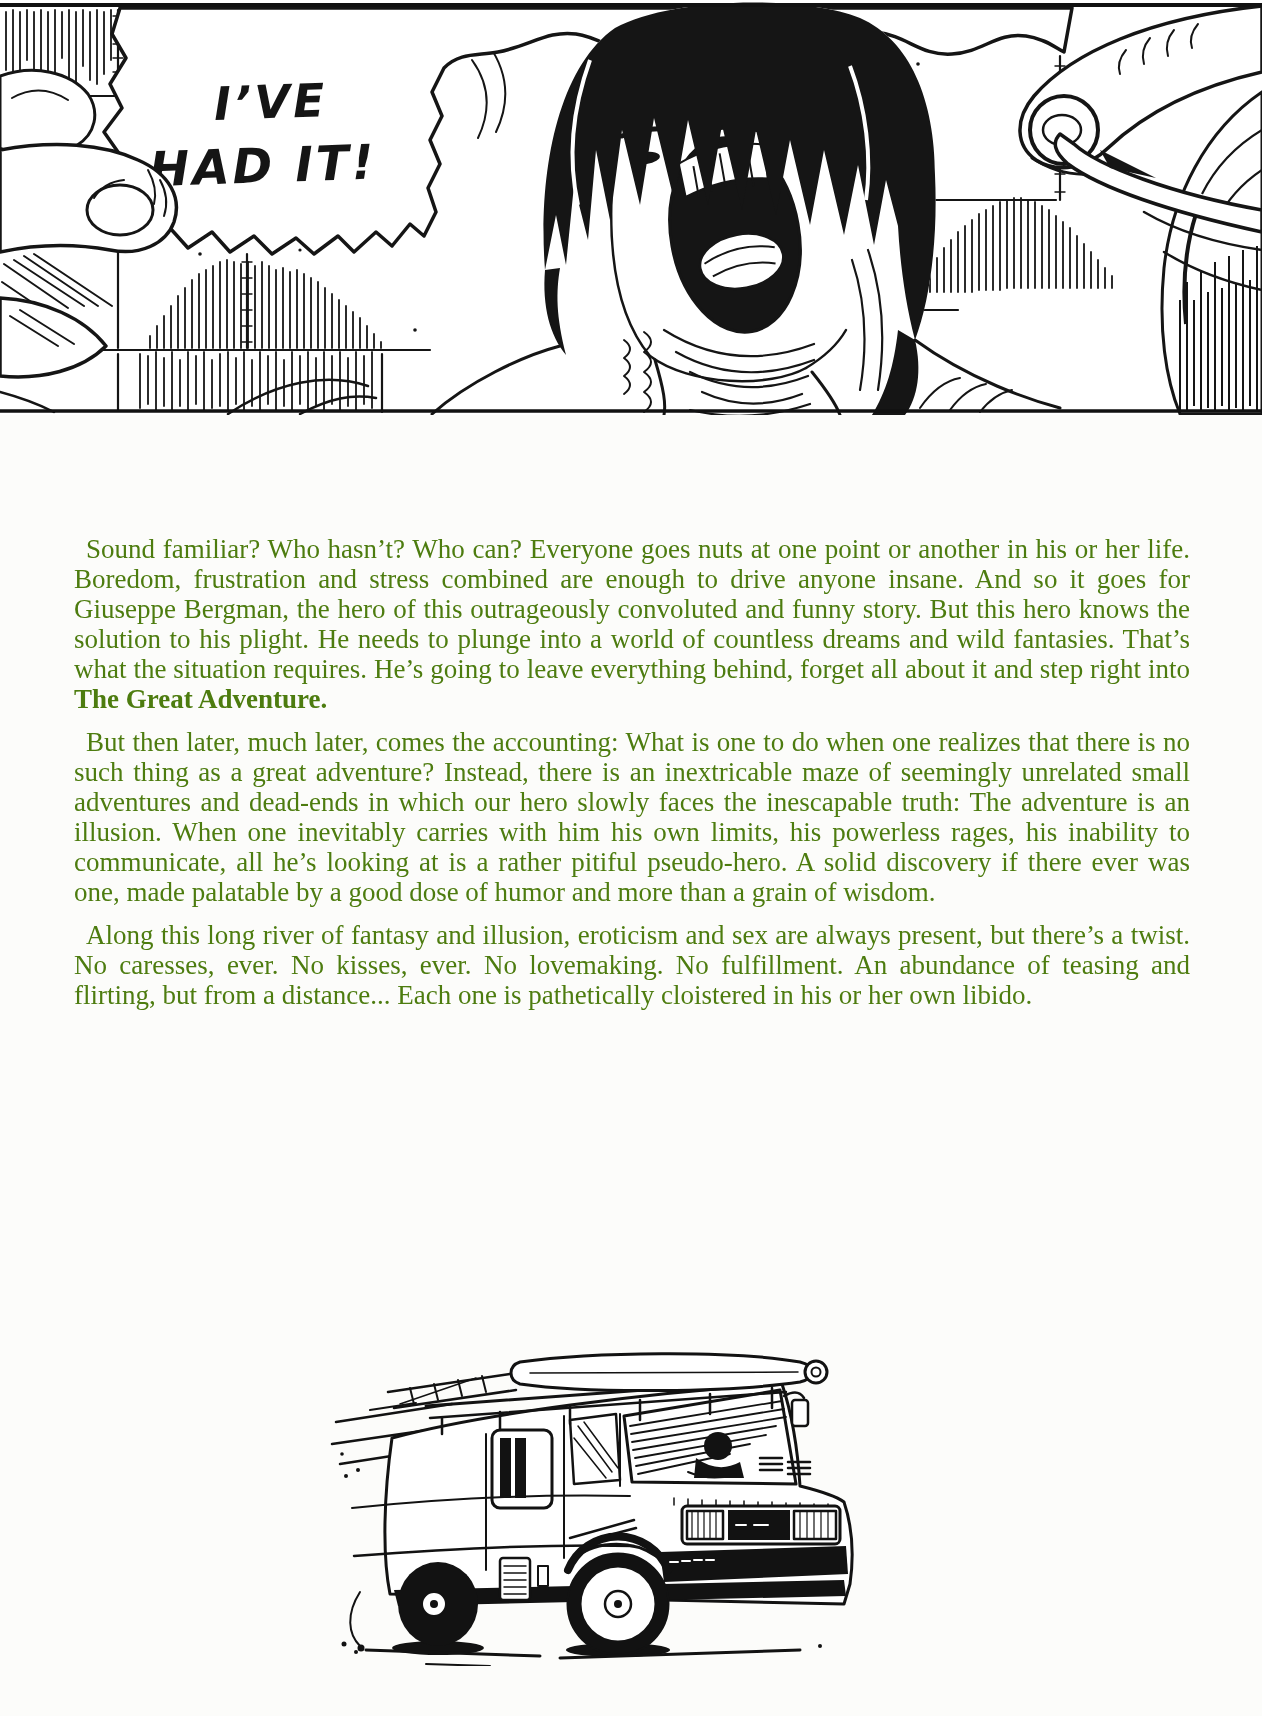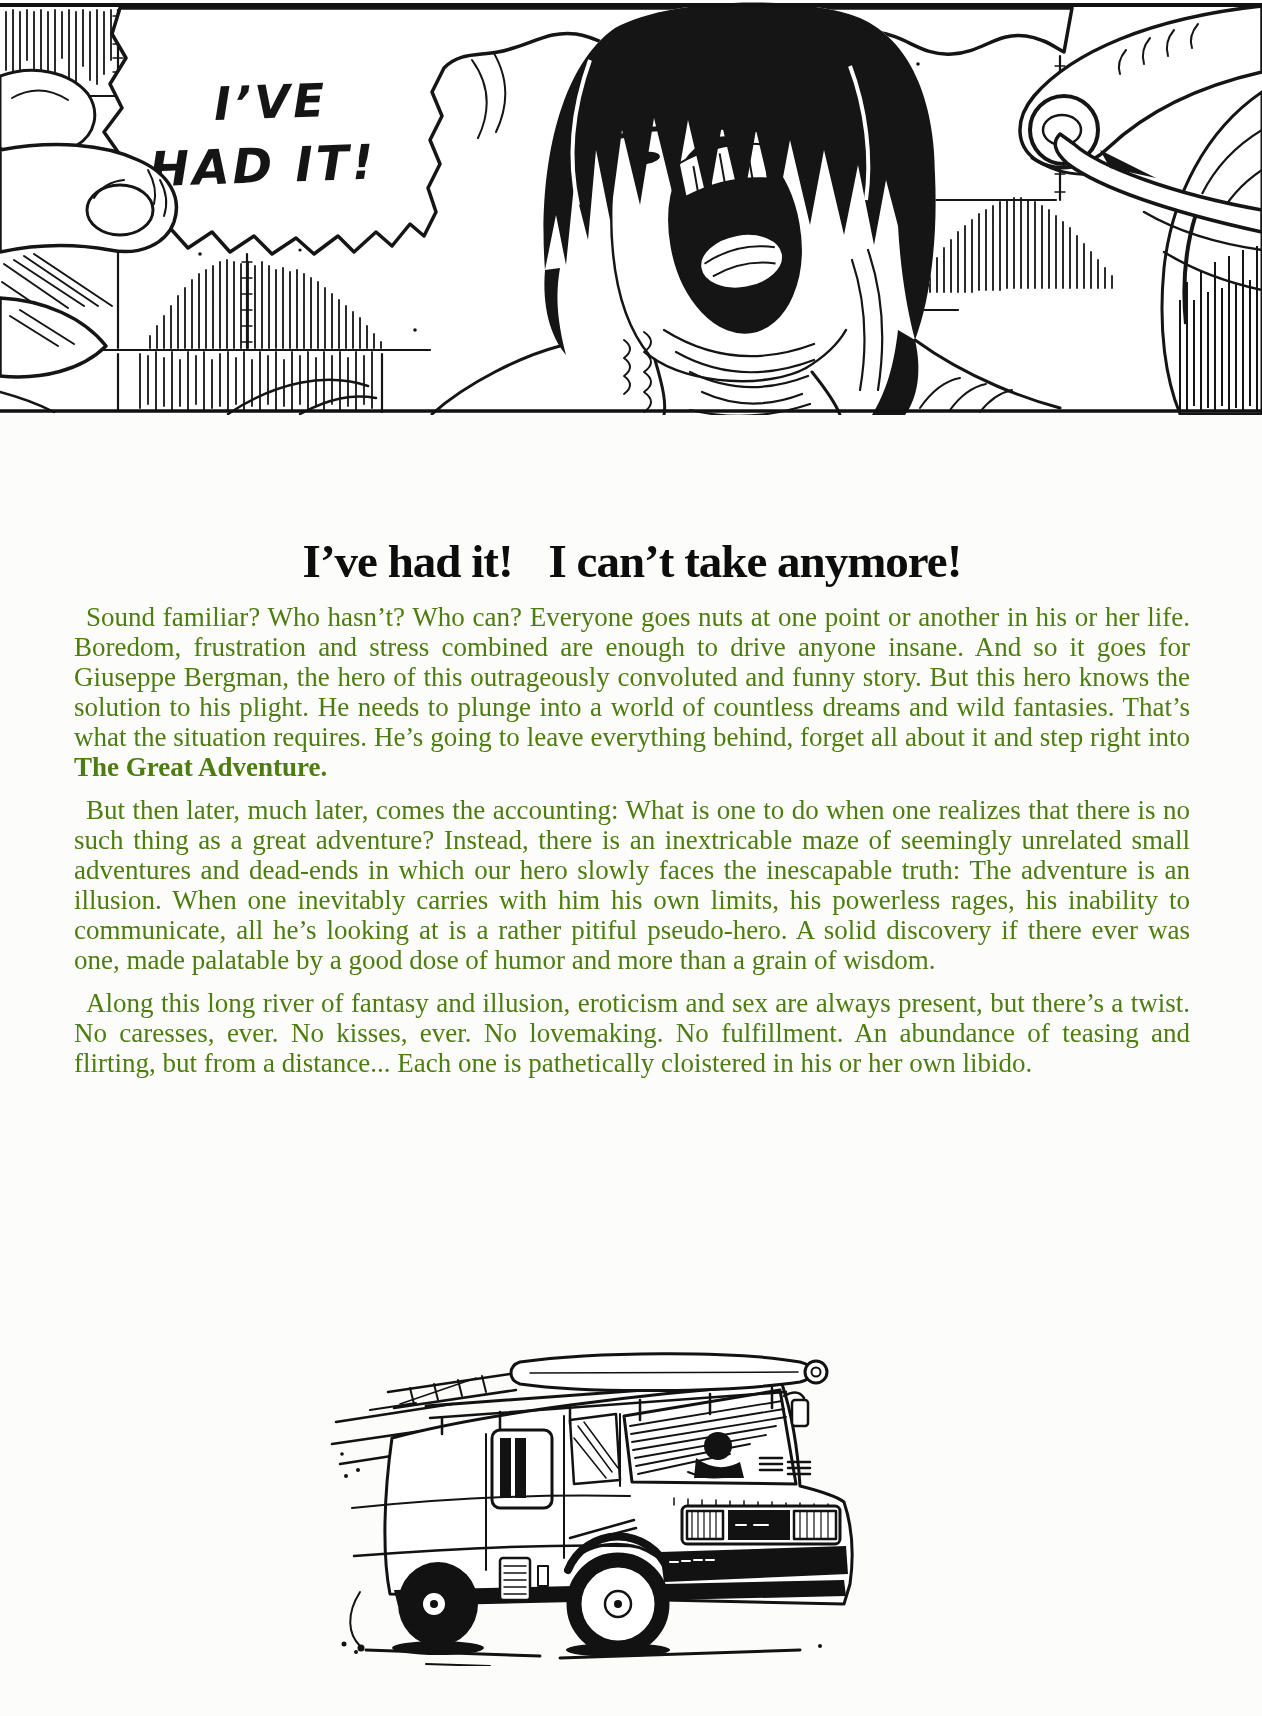--- a/index.html
+++ b/index.html
@@ -196,21 +196,20 @@
       </g>
 
       <g stroke="#111111">
         <path d="M0,5 H1262" stroke-width="4"></path>
         <path d="M0,411 H1262" stroke-width="3.5"></path>
       </g>
     </svg>
   </div>
 
   <div class="content">
-    <h1 class="headline"><span>I’ve had it!</span><span class="gap"></span><span>I can’t take anymore!</span></h1>
 
     <div class="body-text">
       <p><span>Sound familiar? Who hasn’t? Who can? Everyone goes nuts at one point or another in his or her life. Boredom, frustration and stress combined are enough to drive anyone insane. And so it goes for Giuseppe Bergman, the hero of this outrageously convoluted and funny story. But this hero knows the solution to his plight. He needs to plunge into a world of countless dreams and wild fantasies. That’s what the situation requires. He’s going to leave everything behind, forget all about it and step right into </span><b>The Great Adventure.</b></p>
       <p><span>But then later, much later, comes the accounting: What is one to do when one realizes that there is no such thing as a great adventure? Instead, there is an inextricable maze of seemingly unrelated small adventures and dead-ends in which our hero slowly faces the inescapable truth: The adventure is an illusion. When one inevitably carries with him his own limits, his powerless rages, his inability to communicate, all he’s looking at is a rather pitiful pseudo-hero. A solid discovery if there ever was one, made palatable by a good dose of humor and more than a grain of wisdom.</span></p>
       <p><span>Along this long river of fantasy and illusion, eroticism and sex are always present, but there’s a twist. No caresses, ever. No kisses, ever. No lovemaking. No fulfillment. An abundance of teasing and flirting, but from a distance... Each one is pathetically cloistered in his or her own libido.</span></p>
     </div>
   </div>
 
   <div class="van">
     <svg width="540" height="320" viewBox="0 0 540 320">

